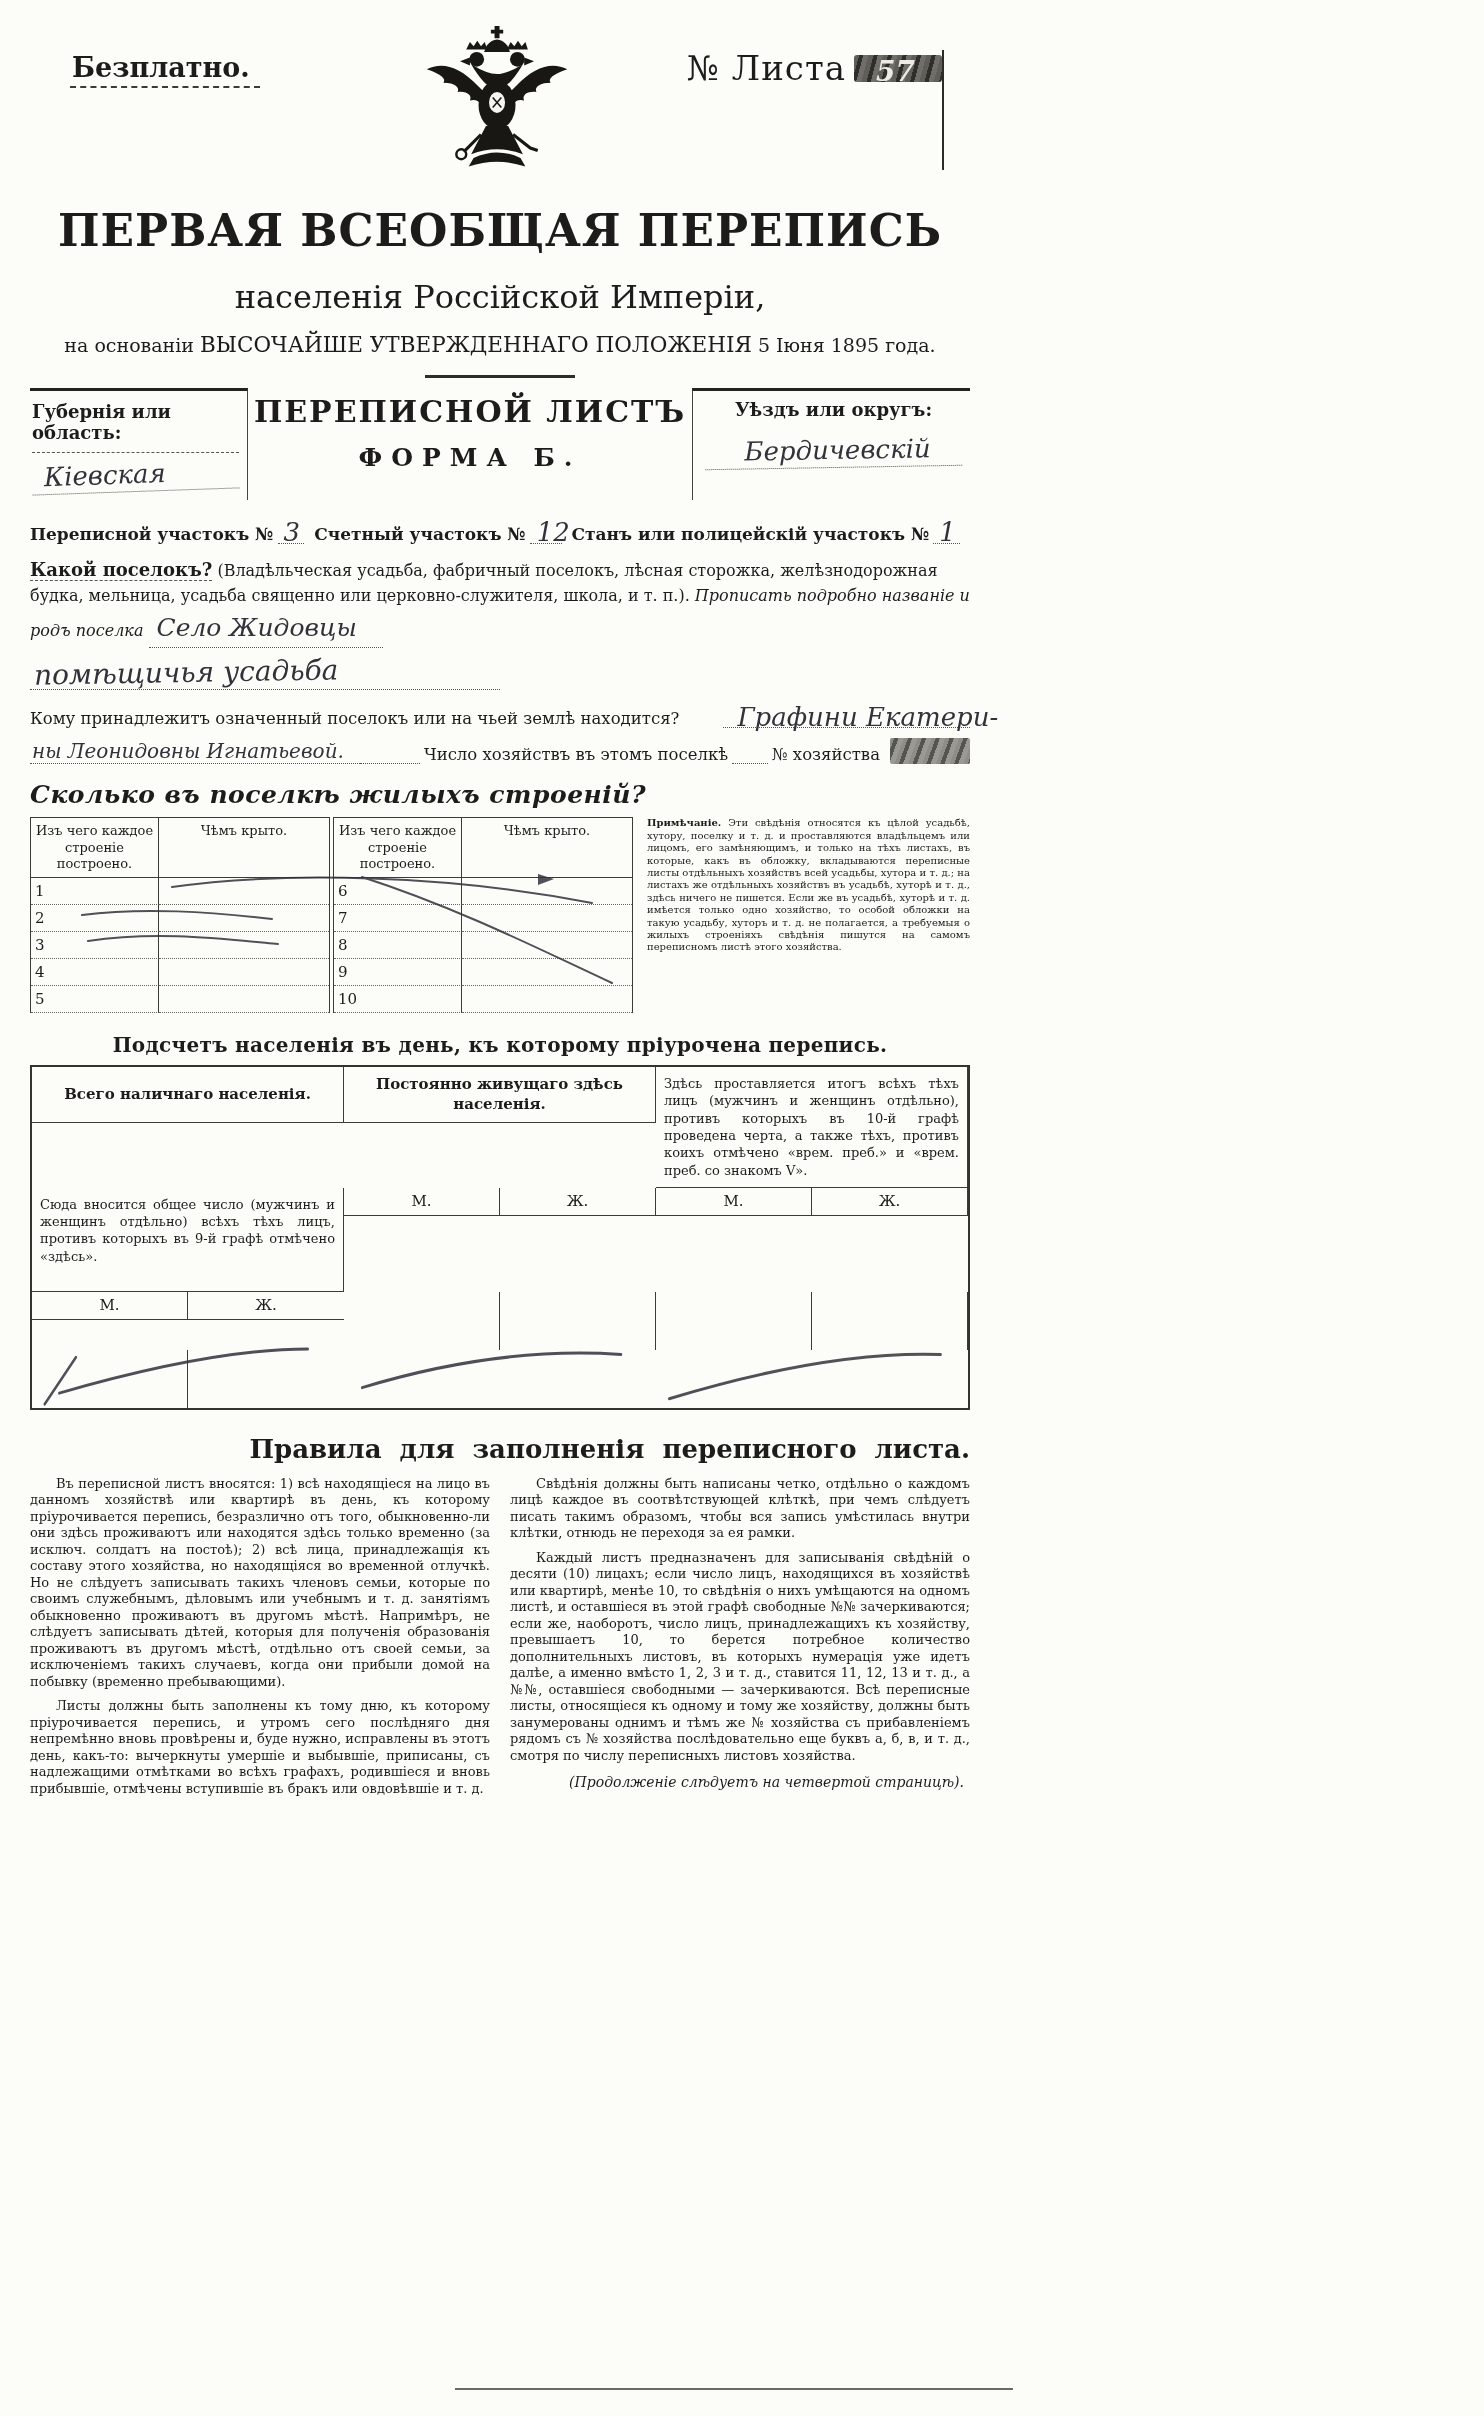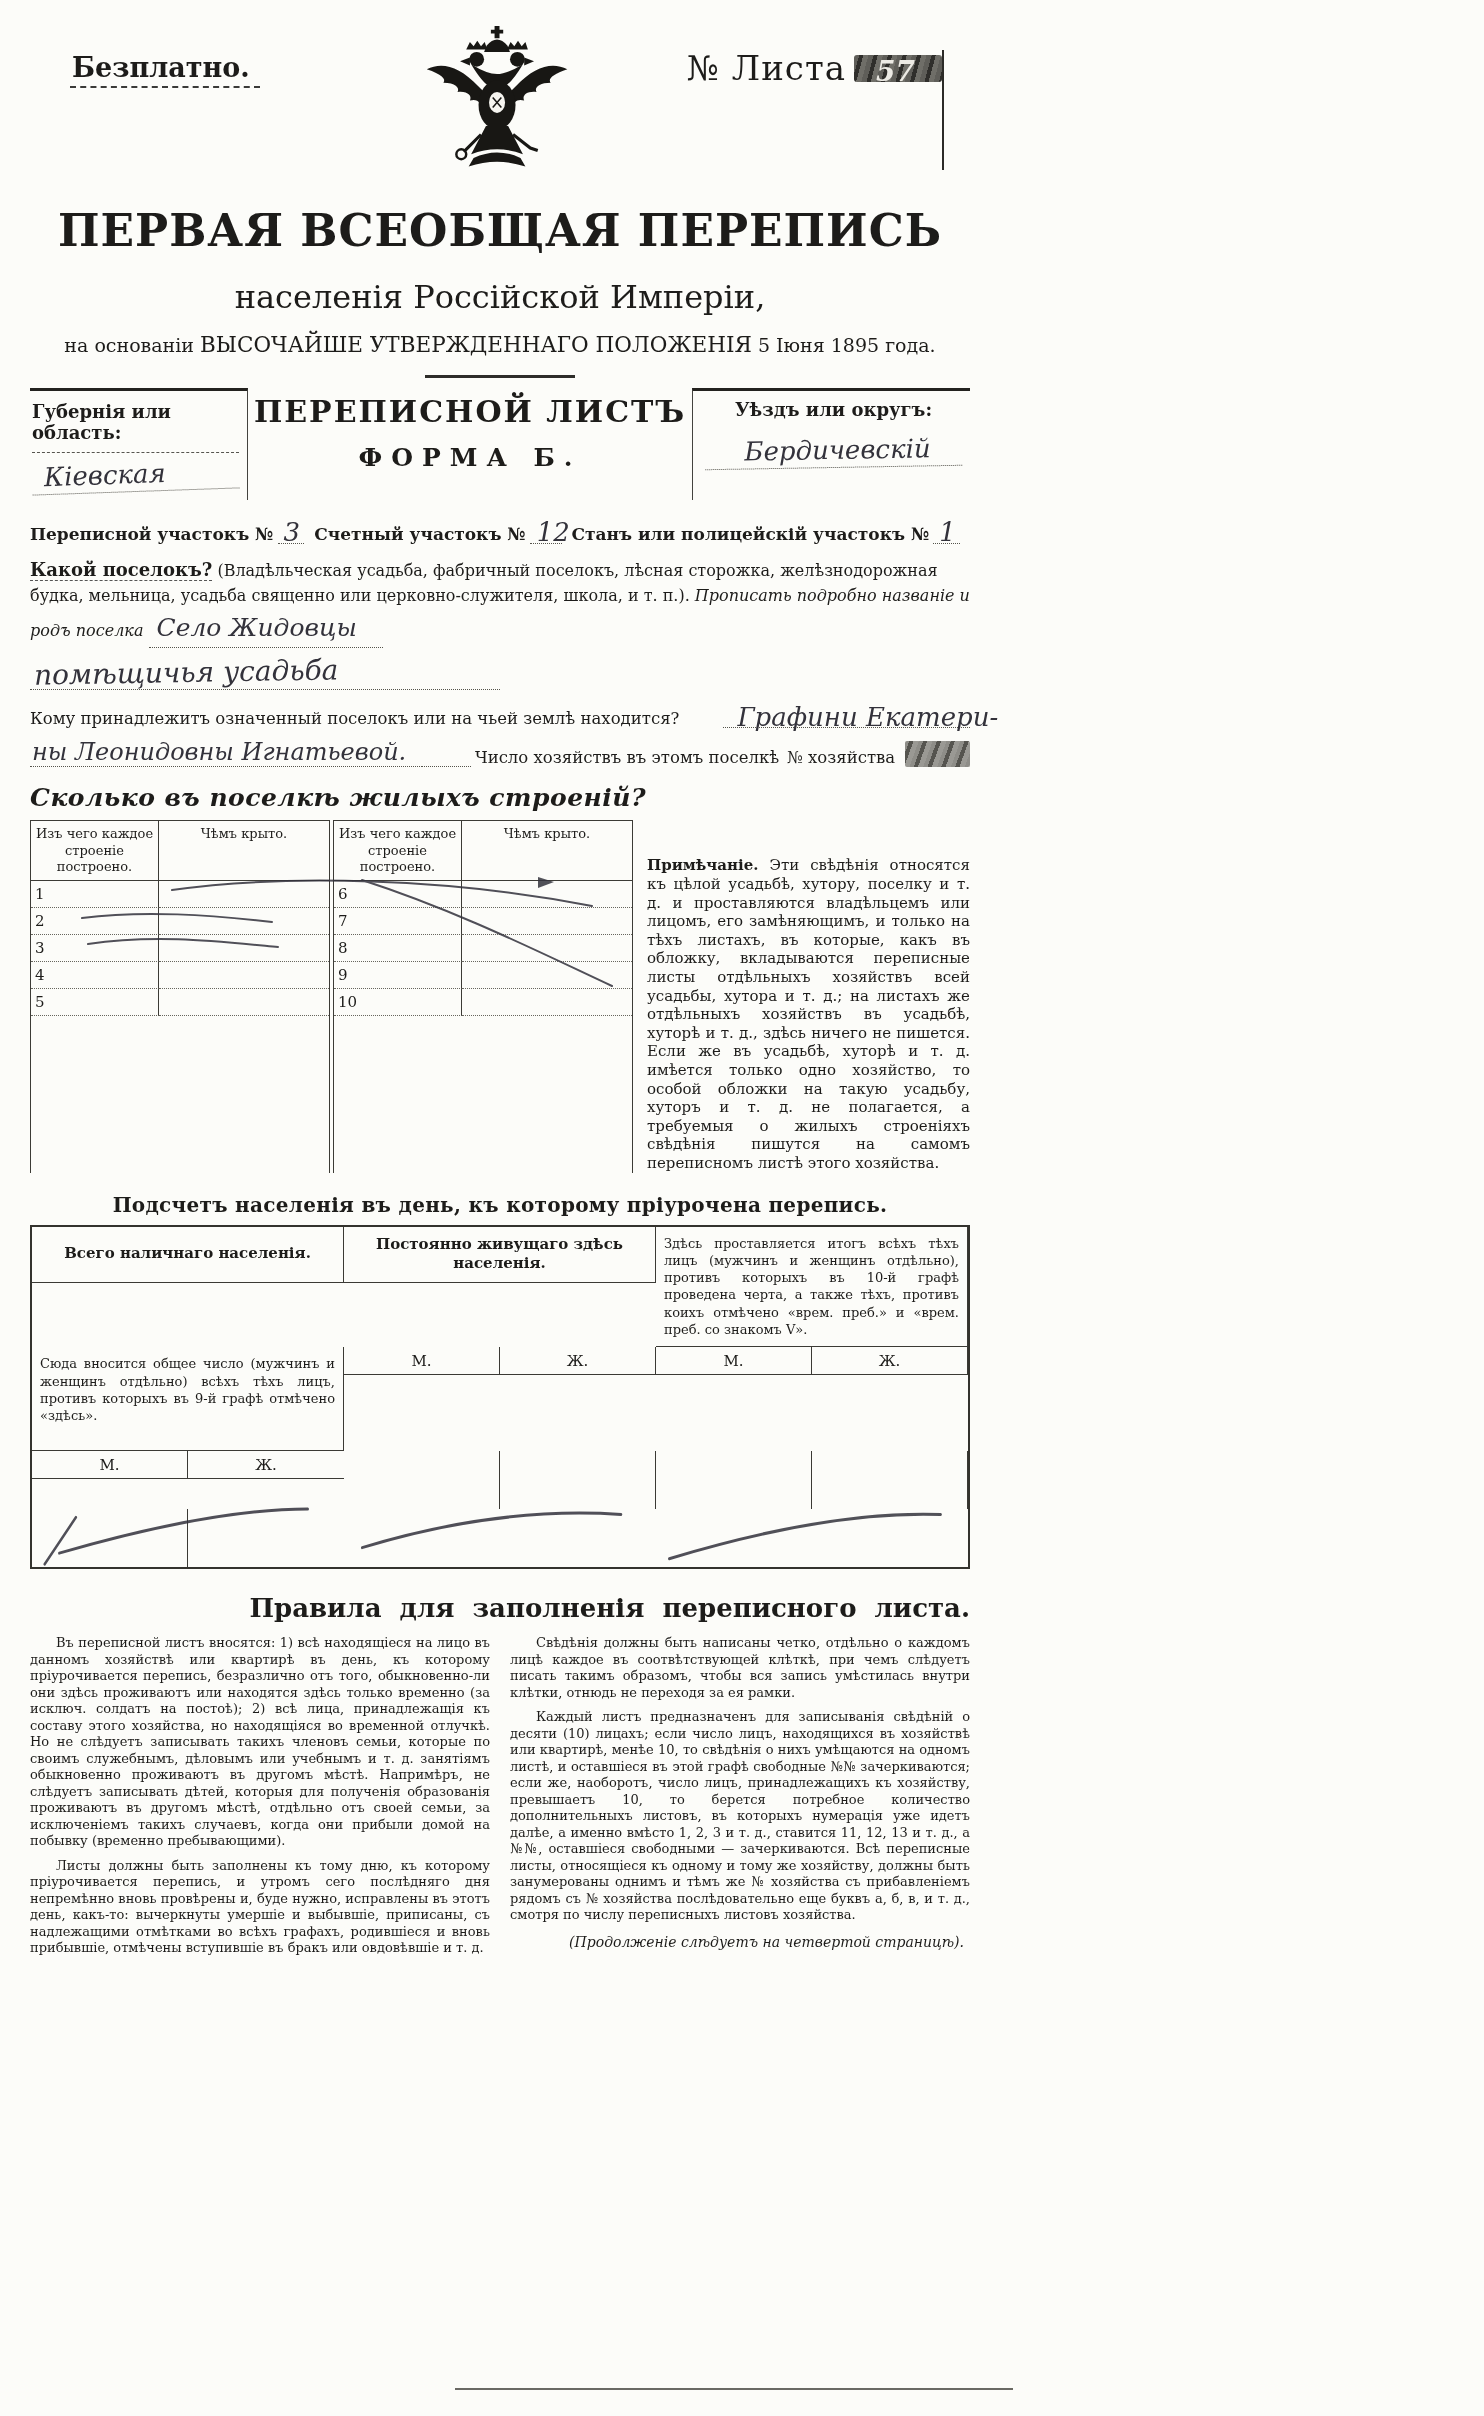--- a/index.html
+++ b/index.html
@@ -53,39 +53,39 @@
   .sp{font-size:16px;line-height:1.55;margin-top:12px;}
   .sp .q{font-weight:700;font-size:18px;border-bottom:1px dashed #555;}
   .sp .instr{font-style:italic;}
   .sp .hand{font-size:25px;border-bottom:1.5px dotted #55544c;padding:0 26px 0 8px;display:inline-block;}
   .type-line{margin-top:8px;width:470px;border-bottom:1.5px dotted #55544c;padding-left:4px;}
   .type-line .hand{font-size:28px;display:inline-block;transform:rotate(-1deg);}
   .owner-line{display:flex;align-items:flex-end;margin-top:12px;font-size:16.5px;gap:36px;}
   .owner-fill{flex:1;border-bottom:1.5px dotted #55544c;position:relative;height:26px;margin-left:8px;}
   .owner-fill .hand{position:absolute;left:14px;bottom:-5px;font-size:26px;white-space:nowrap;}
   .owner2-line{display:flex;align-items:flex-end;margin-top:10px;font-size:16.5px;}
-  .owner2-hand{border-bottom:1.5px dotted #55544c;padding:0 16px 0 2px;font-size:24px;white-space:nowrap;}
+  .owner2-hand{border-bottom:1.5px dotted #55544c;padding:0 16px 0 2px;font-size:20px;white-space:nowrap;}
   .dotfill{border-bottom:1.5px dotted #55544c;height:20px;}
   .df1{width:60px;} .dfflex{flex:1;}
   .hh-label{margin:0 4px;white-space:nowrap;}
   .smudge2{width:80px;height:26px;margin-left:6px;border-radius:2px;
         background:repeating-linear-gradient(110deg,#8e8d88 0 4px,#55544f 4px 8px,#9a9994 8px 13px);}
 
   
   .b-title{font-size:25px;font-weight:700;font-style:italic;letter-spacing:.5px;margin-top:16px;}
   .b-wrap{display:flex;margin-top:8px;position:relative;}
   .b-table{width:300px;border:1.5px solid #3c3b36;border-bottom:none;background:transparent;}
   .b-table.right{margin-left:3px;}
   .b-head{display:grid;grid-template-columns:128px 1fr;border-bottom:1px solid #3c3b36;}
   .b-head>div{padding:5px 4px;font-size:13px;text-align:center;line-height:1.25;}
   .b-head .c1{border-right:1px solid #3c3b36;}
   .b-row{display:grid;grid-template-columns:128px 1fr;height:27px;}
   .b-row .c1{border-right:1px solid #3c3b36;border-bottom:1px dotted #67665e;font-size:15px;padding:4px 0 0 4px;}
   .b-row .c2{border-bottom:1px dotted #67665e;}
-  .b-note{flex:1;margin-left:14px;font-size:15px;line-height:1.24;text-align:justify;margin-top:36px;}
+  .b-note{flex:1;margin-left:14px;font-size:10px;line-height:1.24;text-align:justify;}
   .b-note .nl{font-weight:700;}
   .strokes{position:absolute;left:0;top:0;pointer-events:none;}
 
   
   .p-caption{text-align:center;font-weight:700;font-size:20px;margin-top:20px;letter-spacing:.3px;}
   .p-wrap{position:relative;margin-top:8px;}
   .p-table{display:grid;grid-template-columns:repeat(6,1fr);border:2.5px solid #34332e;}
   .ph{grid-column:span 2;display:flex;align-items:center;justify-content:center;text-align:center;
       font-weight:700;font-size:15px;line-height:1.3;padding:4px 10px;height:56px;border-bottom:1.2px solid #3b3a35;}
   .pt{grid-column:span 2;font-size:13px;line-height:1.33;text-align:justify;padding:8px 8px;

